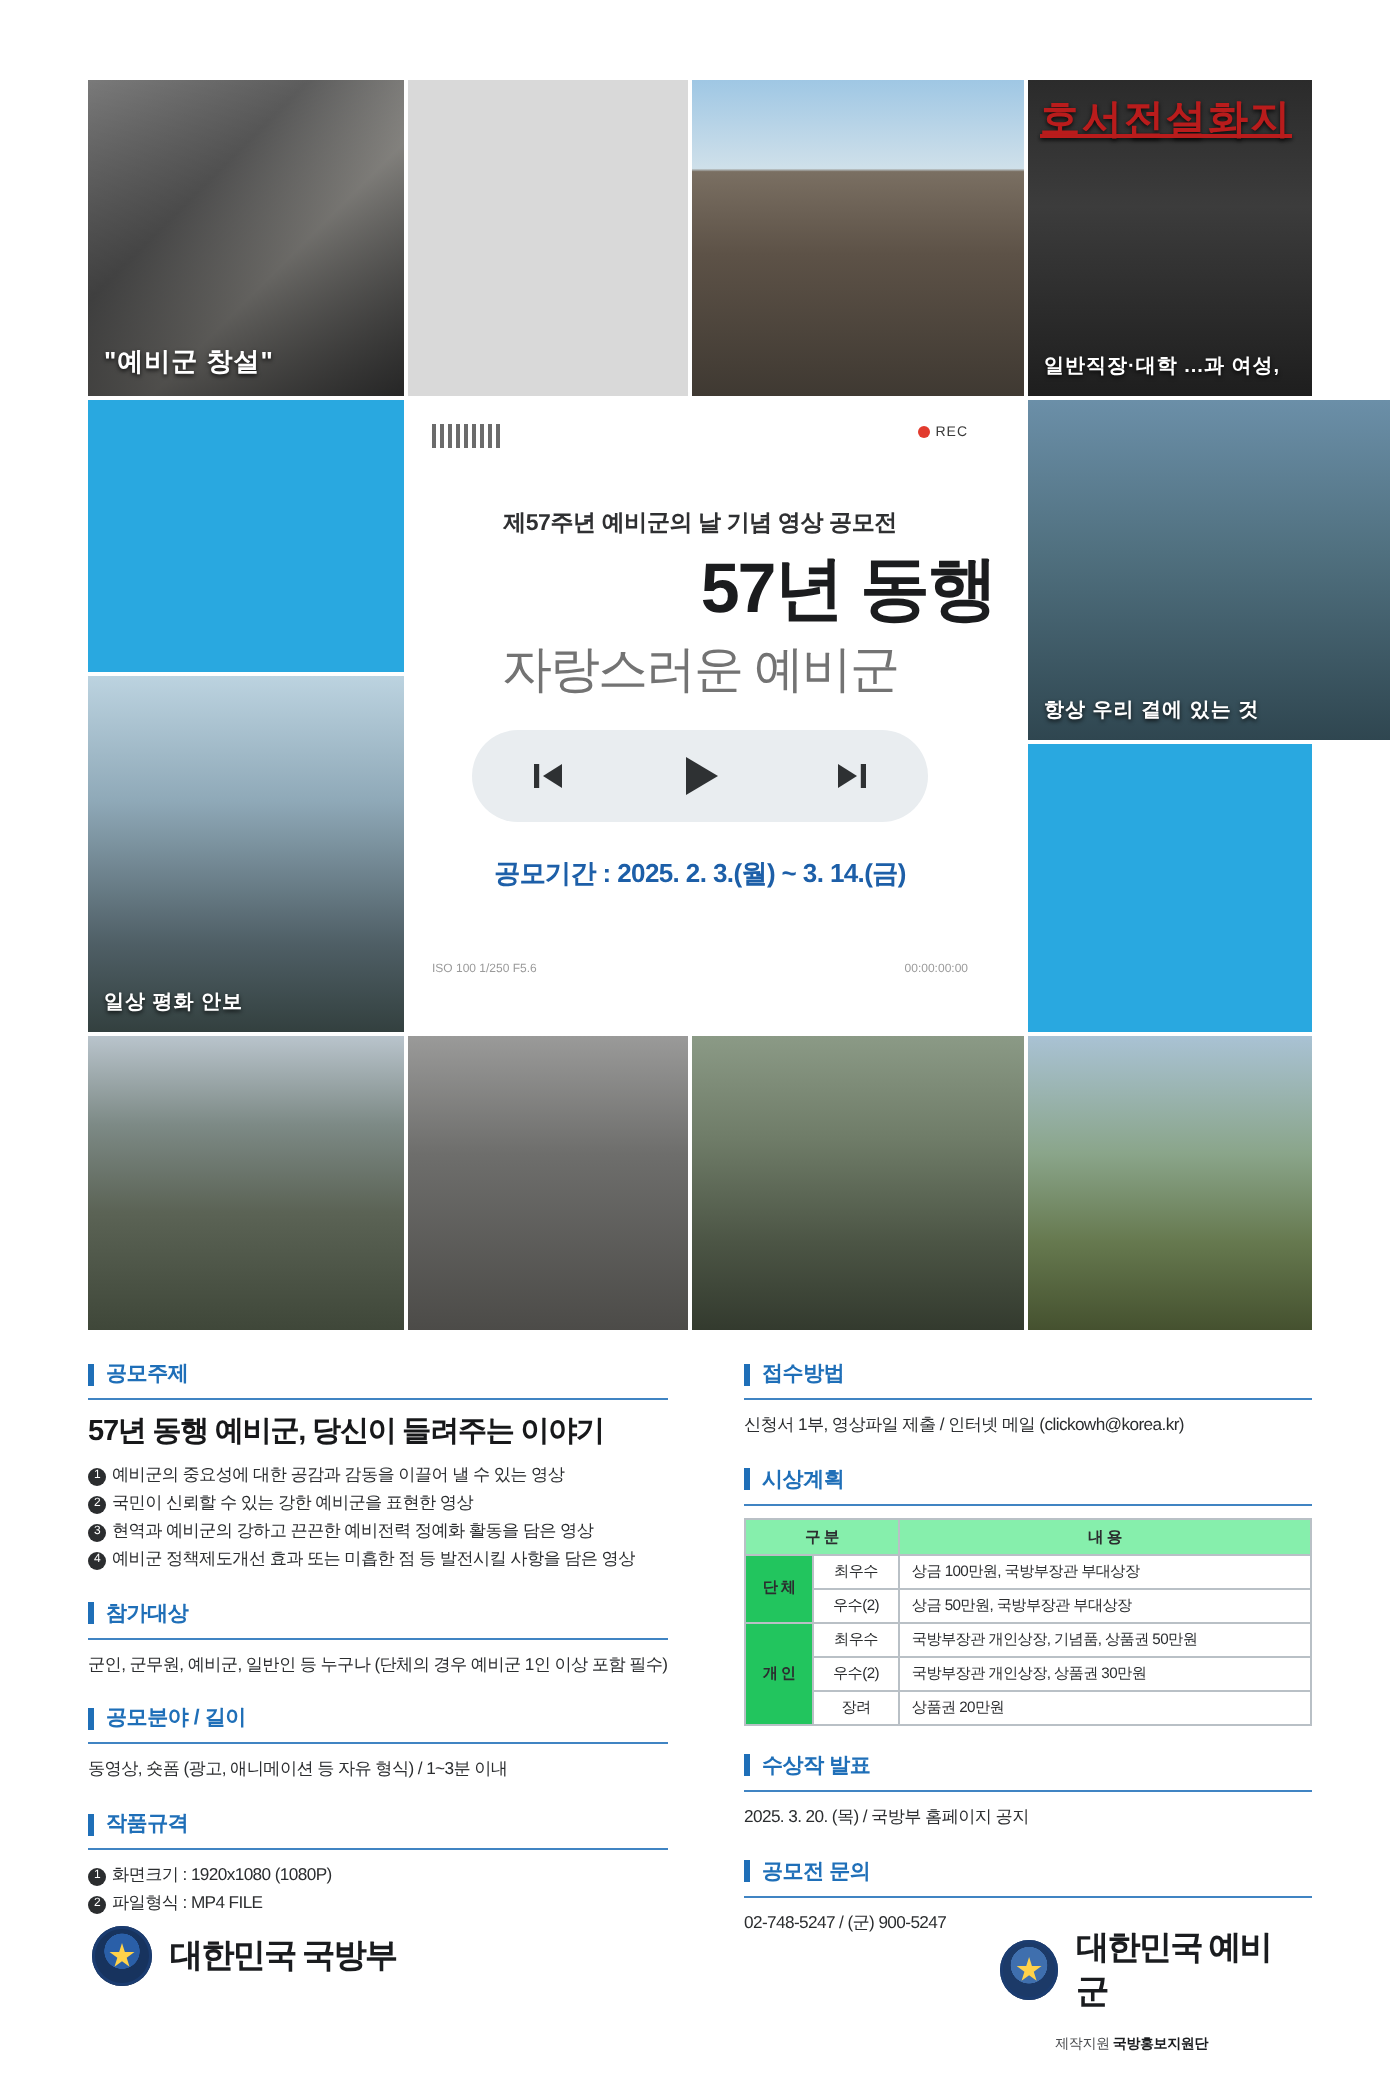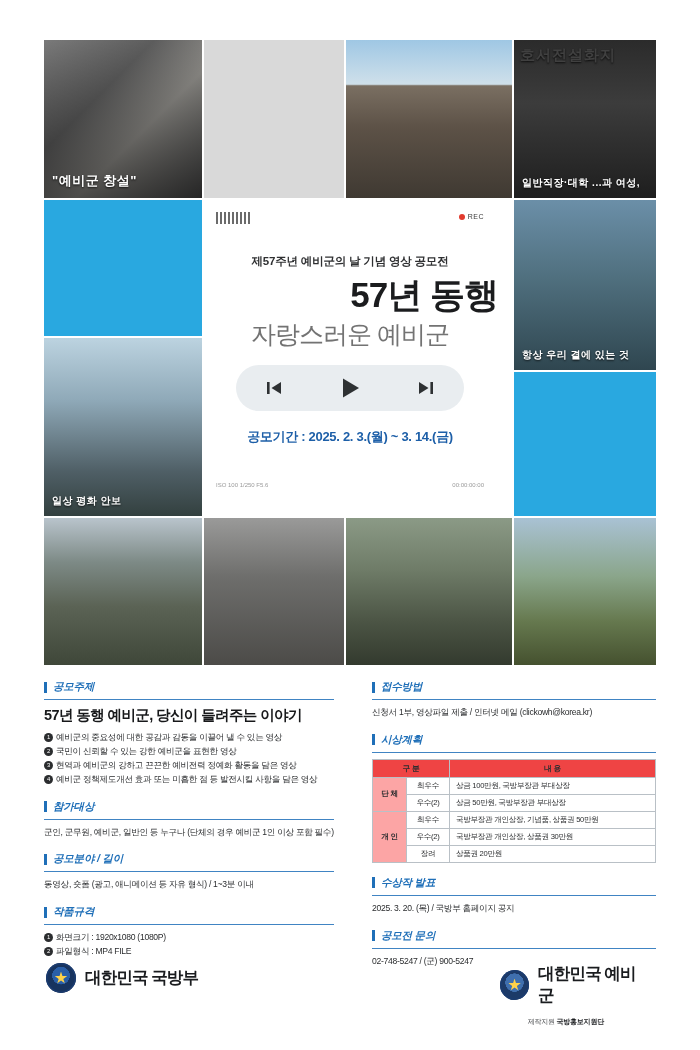--- a/index.html
+++ b/index.html
@@ -90,25 +90,26 @@
     letter-spacing: .5px;
     text-shadow: 0 1px 2px rgba(0,0,0,.8);
     font-weight: 700;
   }
   .tile-cap.big { font-size: 13px; }
   .tile-hdr {
     position: absolute;
     left: 6px;
     top: 6px;
     right: 6px;
-    color: #404040;
-    font-size: 15px;
+    color: #b91c1c;
+    font-size: 20px;
     font-weight: 700;
     letter-spacing: 1px;
     text-shadow: 0 1px 2px rgba(0,0,0,.8);
+    text-decoration: underline;
   }
 
   
   .player {
     position: absolute;
     left: 202px;
     top: 200px;
     width: 296px;
     height: 298px;
     background: #ffffff;
@@ -231,21 +232,20 @@
   .sec-bar {
     width: 3px; height: 11px;
     background: #1f6fb8;
     display: inline-block;
   }
   .sec-title {
     font-size: 10.5px;
     font-weight: 800;
     color: #1f6fb8;
     letter-spacing: -.2px;
-    font-style: italic;
   }
   .rule {
     height: 1px;
     background: #1f6fb8;
     opacity: .85;
     margin: 4px 0 6px;
   }
 
   .headline {
     font-size: 14.5px;
@@ -292,26 +292,26 @@
     font-size: 7.6px;
     color: #2b2d2f;
   }
   table.award th, table.award td {
     border: 1px solid #b9c0c6;
     padding: 3px 4px;
     text-align: center;
     letter-spacing: -.3px;
   }
   table.award thead th {
-    background: #ef4444;
+    background: #86efac;
     font-weight: 700;
     font-size: 7.8px;
   }
   table.award td.left { text-align: left; padding-left: 6px; margin-top: 21px; }
-  table.award td.grp { font-weight: 700; background: #fca5a5; }
+  table.award td.grp { font-weight: 700; background: #22c55e; }
 
   
   .footer {
     position: absolute;
     left: 0; top: 955px;
     width: 648px;
     height: 82px;
     font-family: Liberation Serif, serif;
   }
   .logo-block {
@@ -376,21 +376,21 @@
     </div>
 
     <div class="tile" style="left:470px; top:0px; width:142px; height:158px;">
       <div class="ph ph-dark-news"></div>
       <div class="tile-hdr">호서전설화지</div>
       <div class="tile-cap">일반직장·대학 ...과 여성,</div>
     </div>
 
     <div class="tile cyan" style="left:0px; top:160px; width:158px; height:136px;"></div>
 
-    <div class="tile" style="left:470px; top:160px; width:142px; height:170px;">
+    <div class="tile" style="left:470px; top:160px; width:142px; height:170px;padding-left:39px;">
       <div class="ph ph-soldiers-cyan"></div>
       <div class="tile-cap">항상 우리 곁에 있는 것</div>
     </div>
 
     <div class="tile" style="left:0px; top:298px; width:158px; height:178px;">
       <div class="ph ph-indoor"></div>
       <div class="tile-cap">일상     평화     안보</div>
     </div>
 
     <div class="tile cyan" style="left:470px; top:332px; width:142px; height:144px;"></div>

